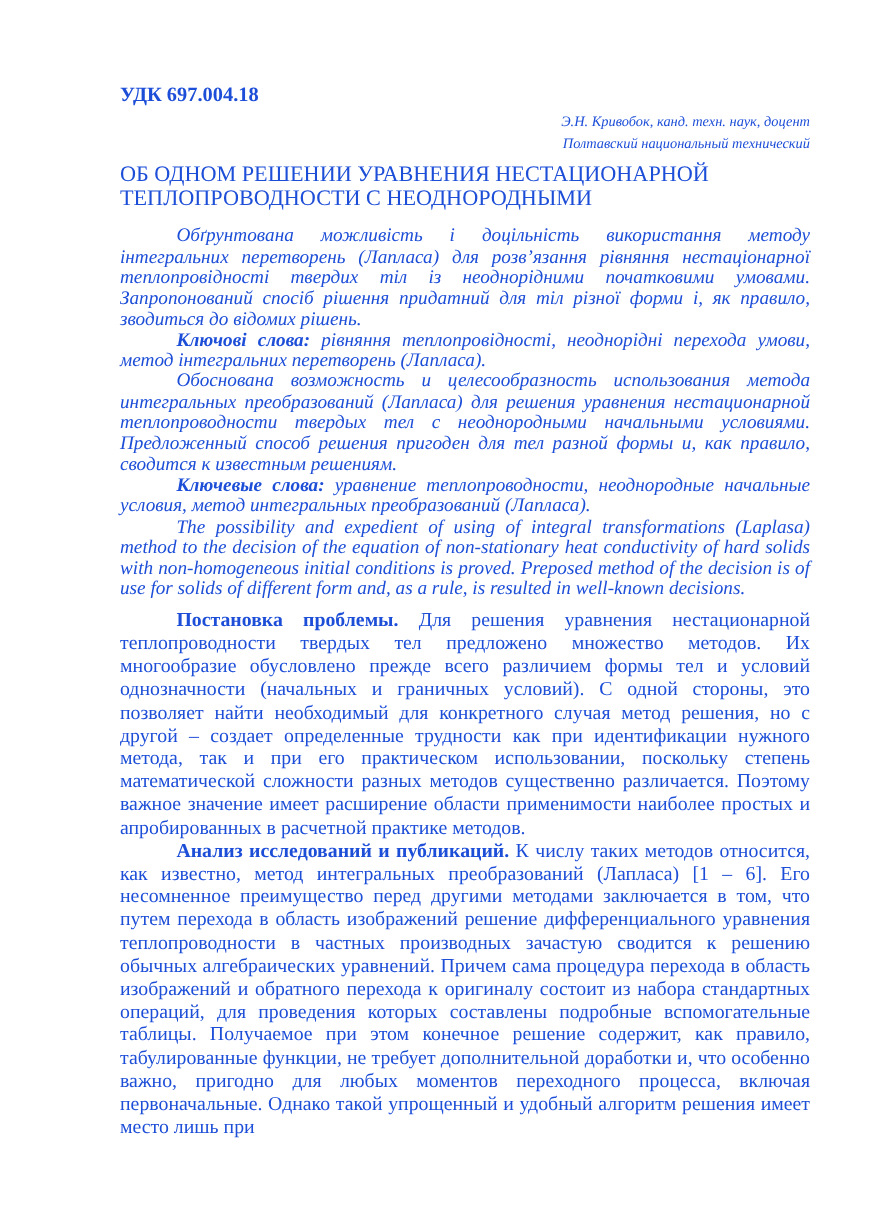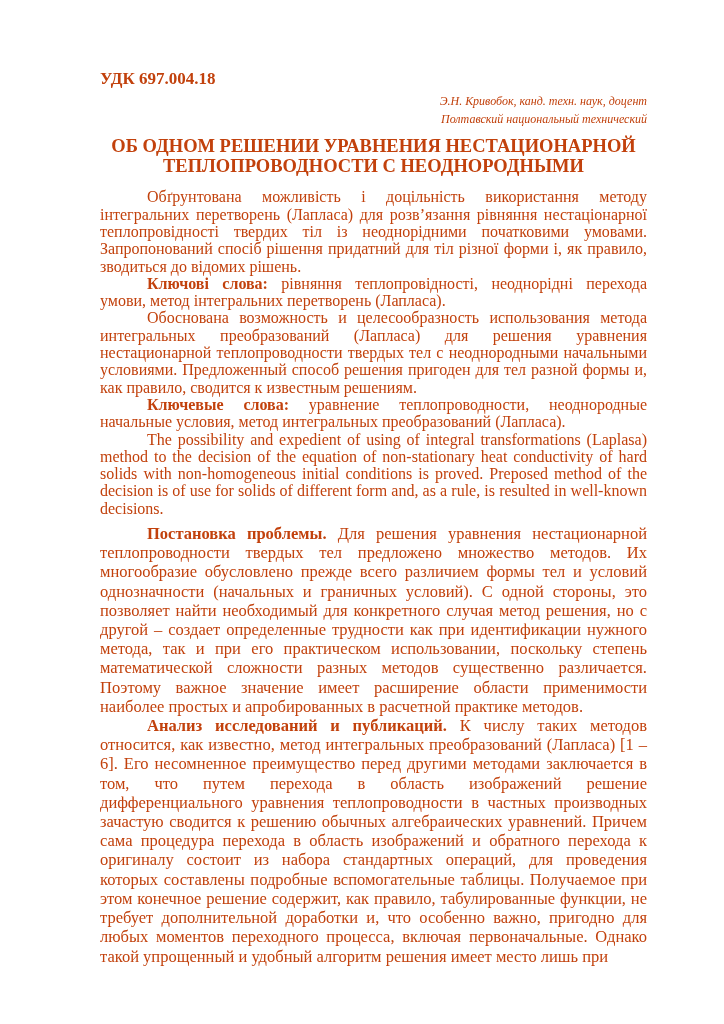--- a/index.html
+++ b/index.html
@@ -6,50 +6,51 @@
     margin: 0;
     padding: 0;
     background: #ffffff;
   }
   .page {
     position: relative;
     width: 724px;
     height: 1024px;
     box-sizing: border-box;
     background: #ffffff;
-    color: #c2410c;
+    color: #1d4ed8;
     font-family: "Liberation Serif", "DejaVu Serif", serif;
-    padding: 70px 77px 0 100px;
+    padding: 70px 49px 0 100px;
     overflow: hidden;
   }
   p { margin: 0; }
 
   .udc {
     font-weight: bold;
     font-size: 17px;
     line-height: 18px;
   }
   .authors {
     margin-top: 4px;
     text-align: right;
     font-style: italic;
     font-size: 12px;
     line-height: 18px;
   }
   .title {
     margin-top: 8px;
-    text-align: center;
-    font-weight: bold;
+    text-align: left;
+    font-weight: normal;
     font-size: 18.5px;
     line-height: 20px;
   }
   .title span { display: block; }
 
   .abstracts {
     margin-top: 6px;
+    font-style: italic;
     font-size: 16px;
     line-height: 17.3px;
   }
   .abs-par {
     text-align: justify;
     text-indent: 47px;
   }
   .kw-label { font-weight: bold; }
 
   .body-text {

